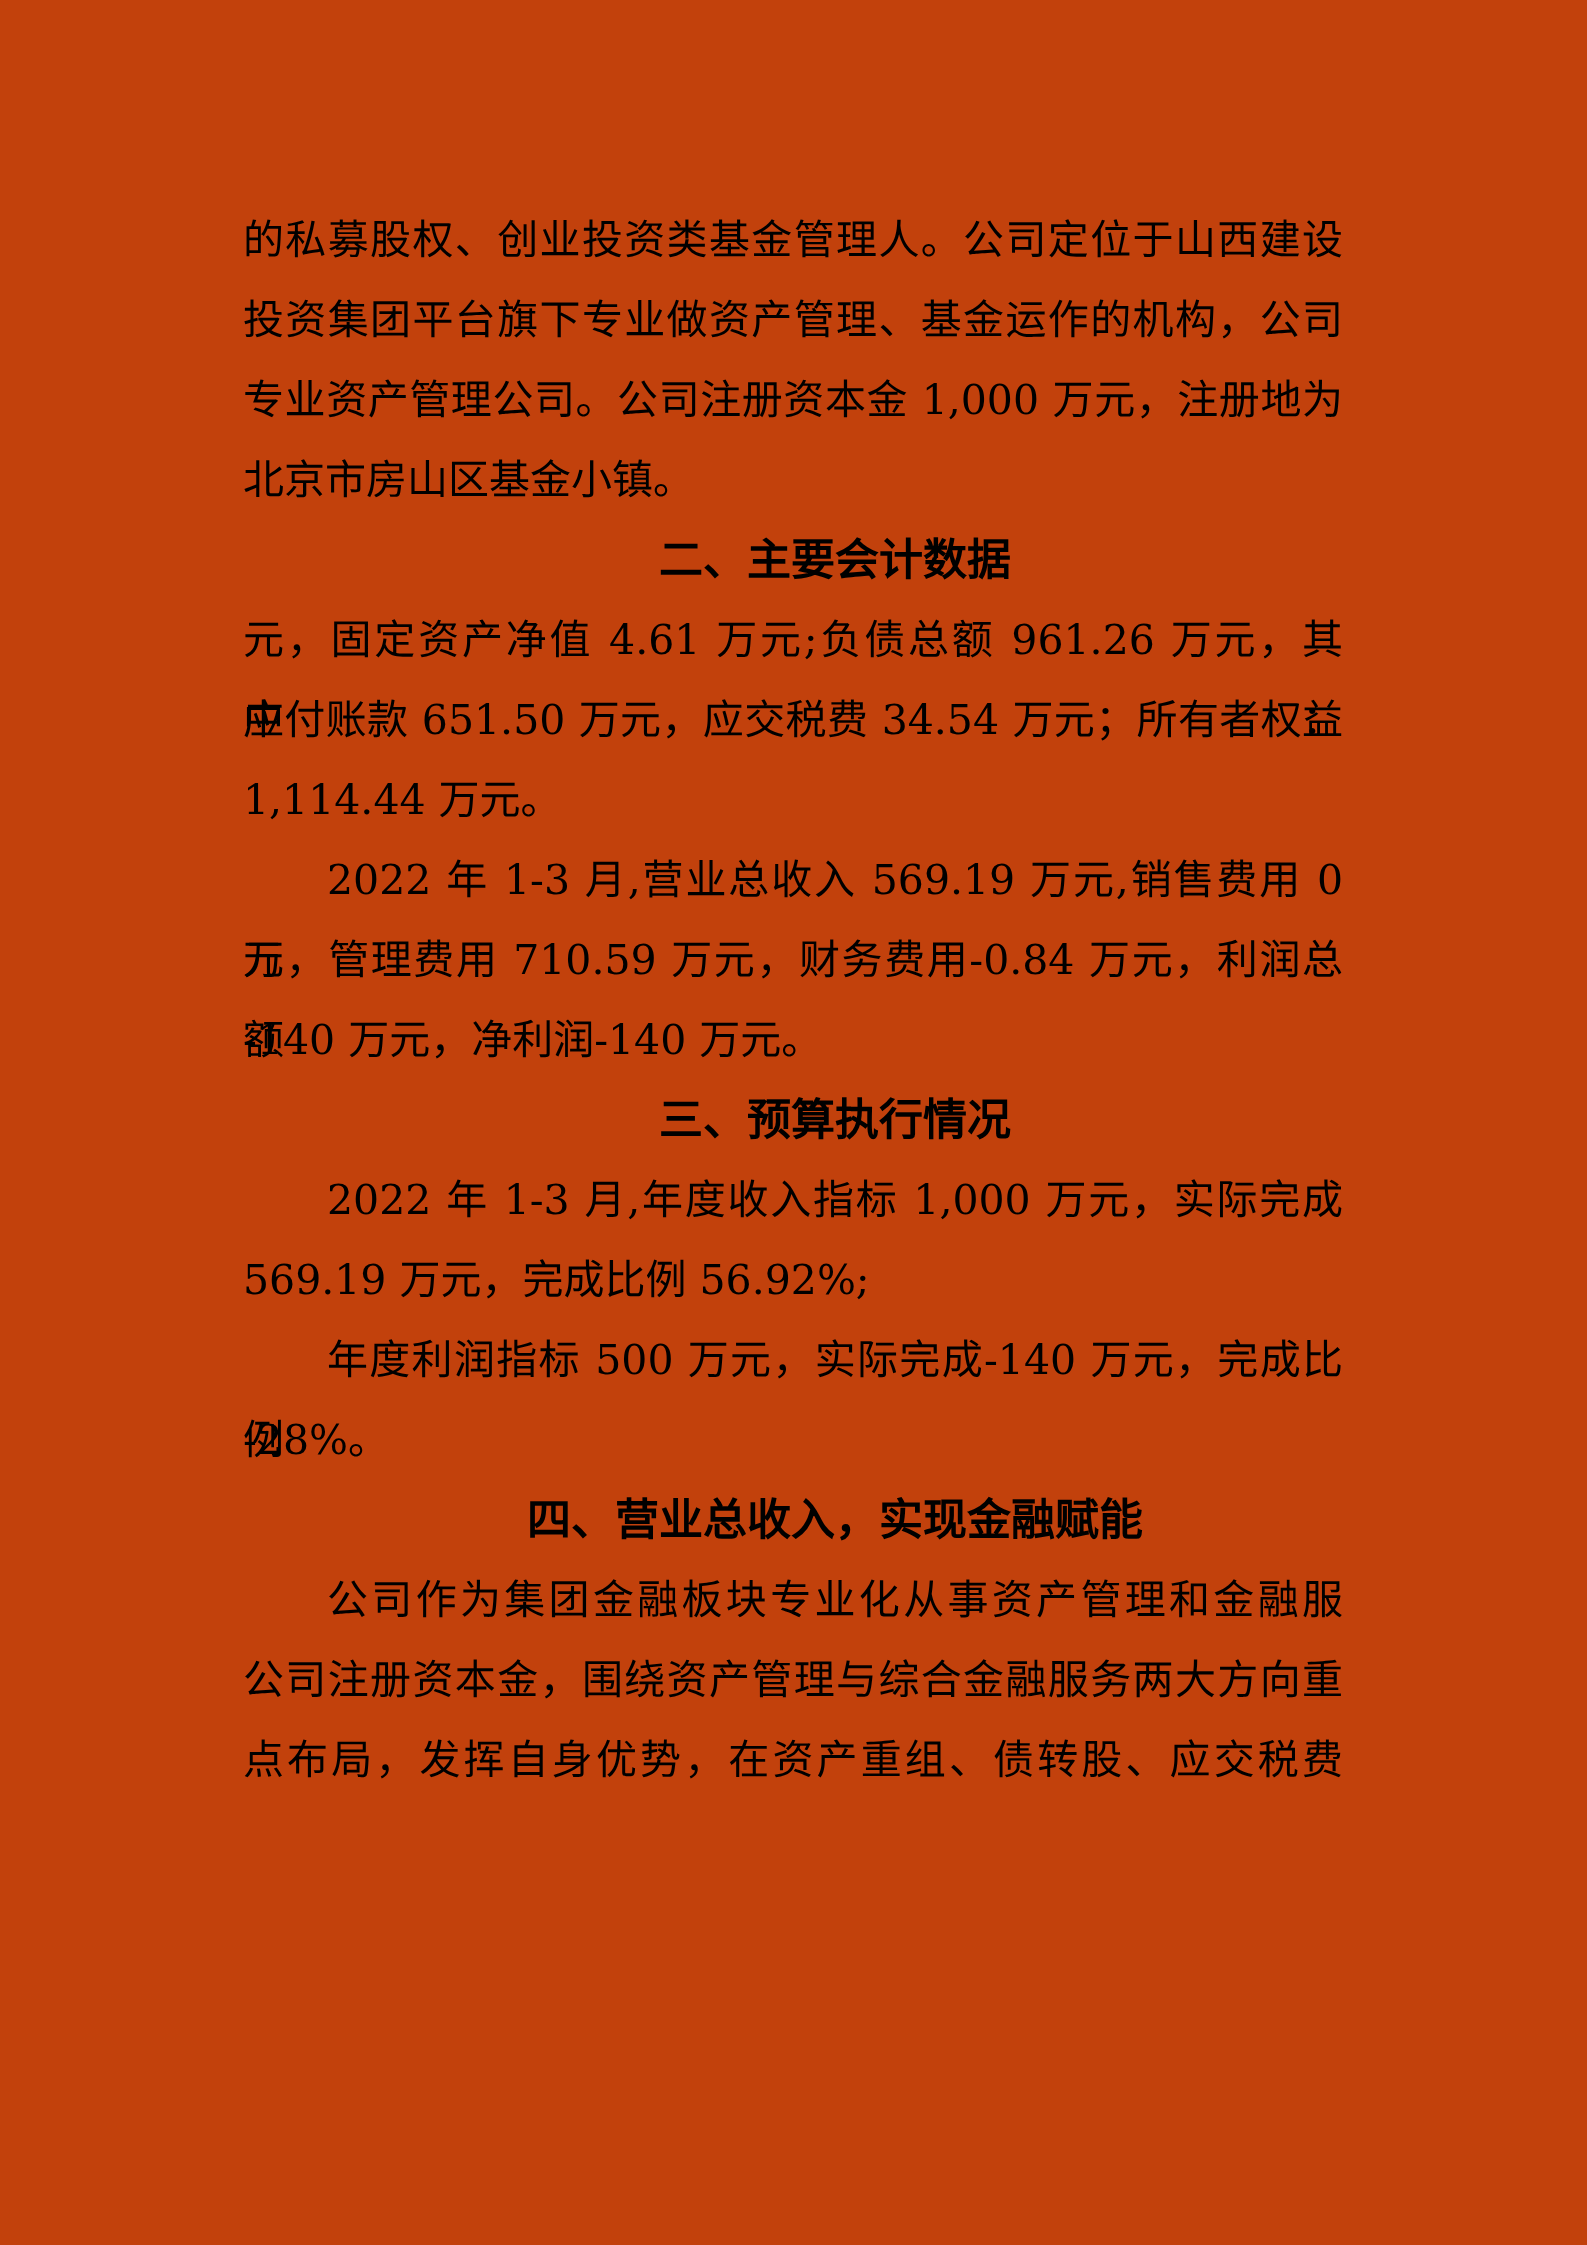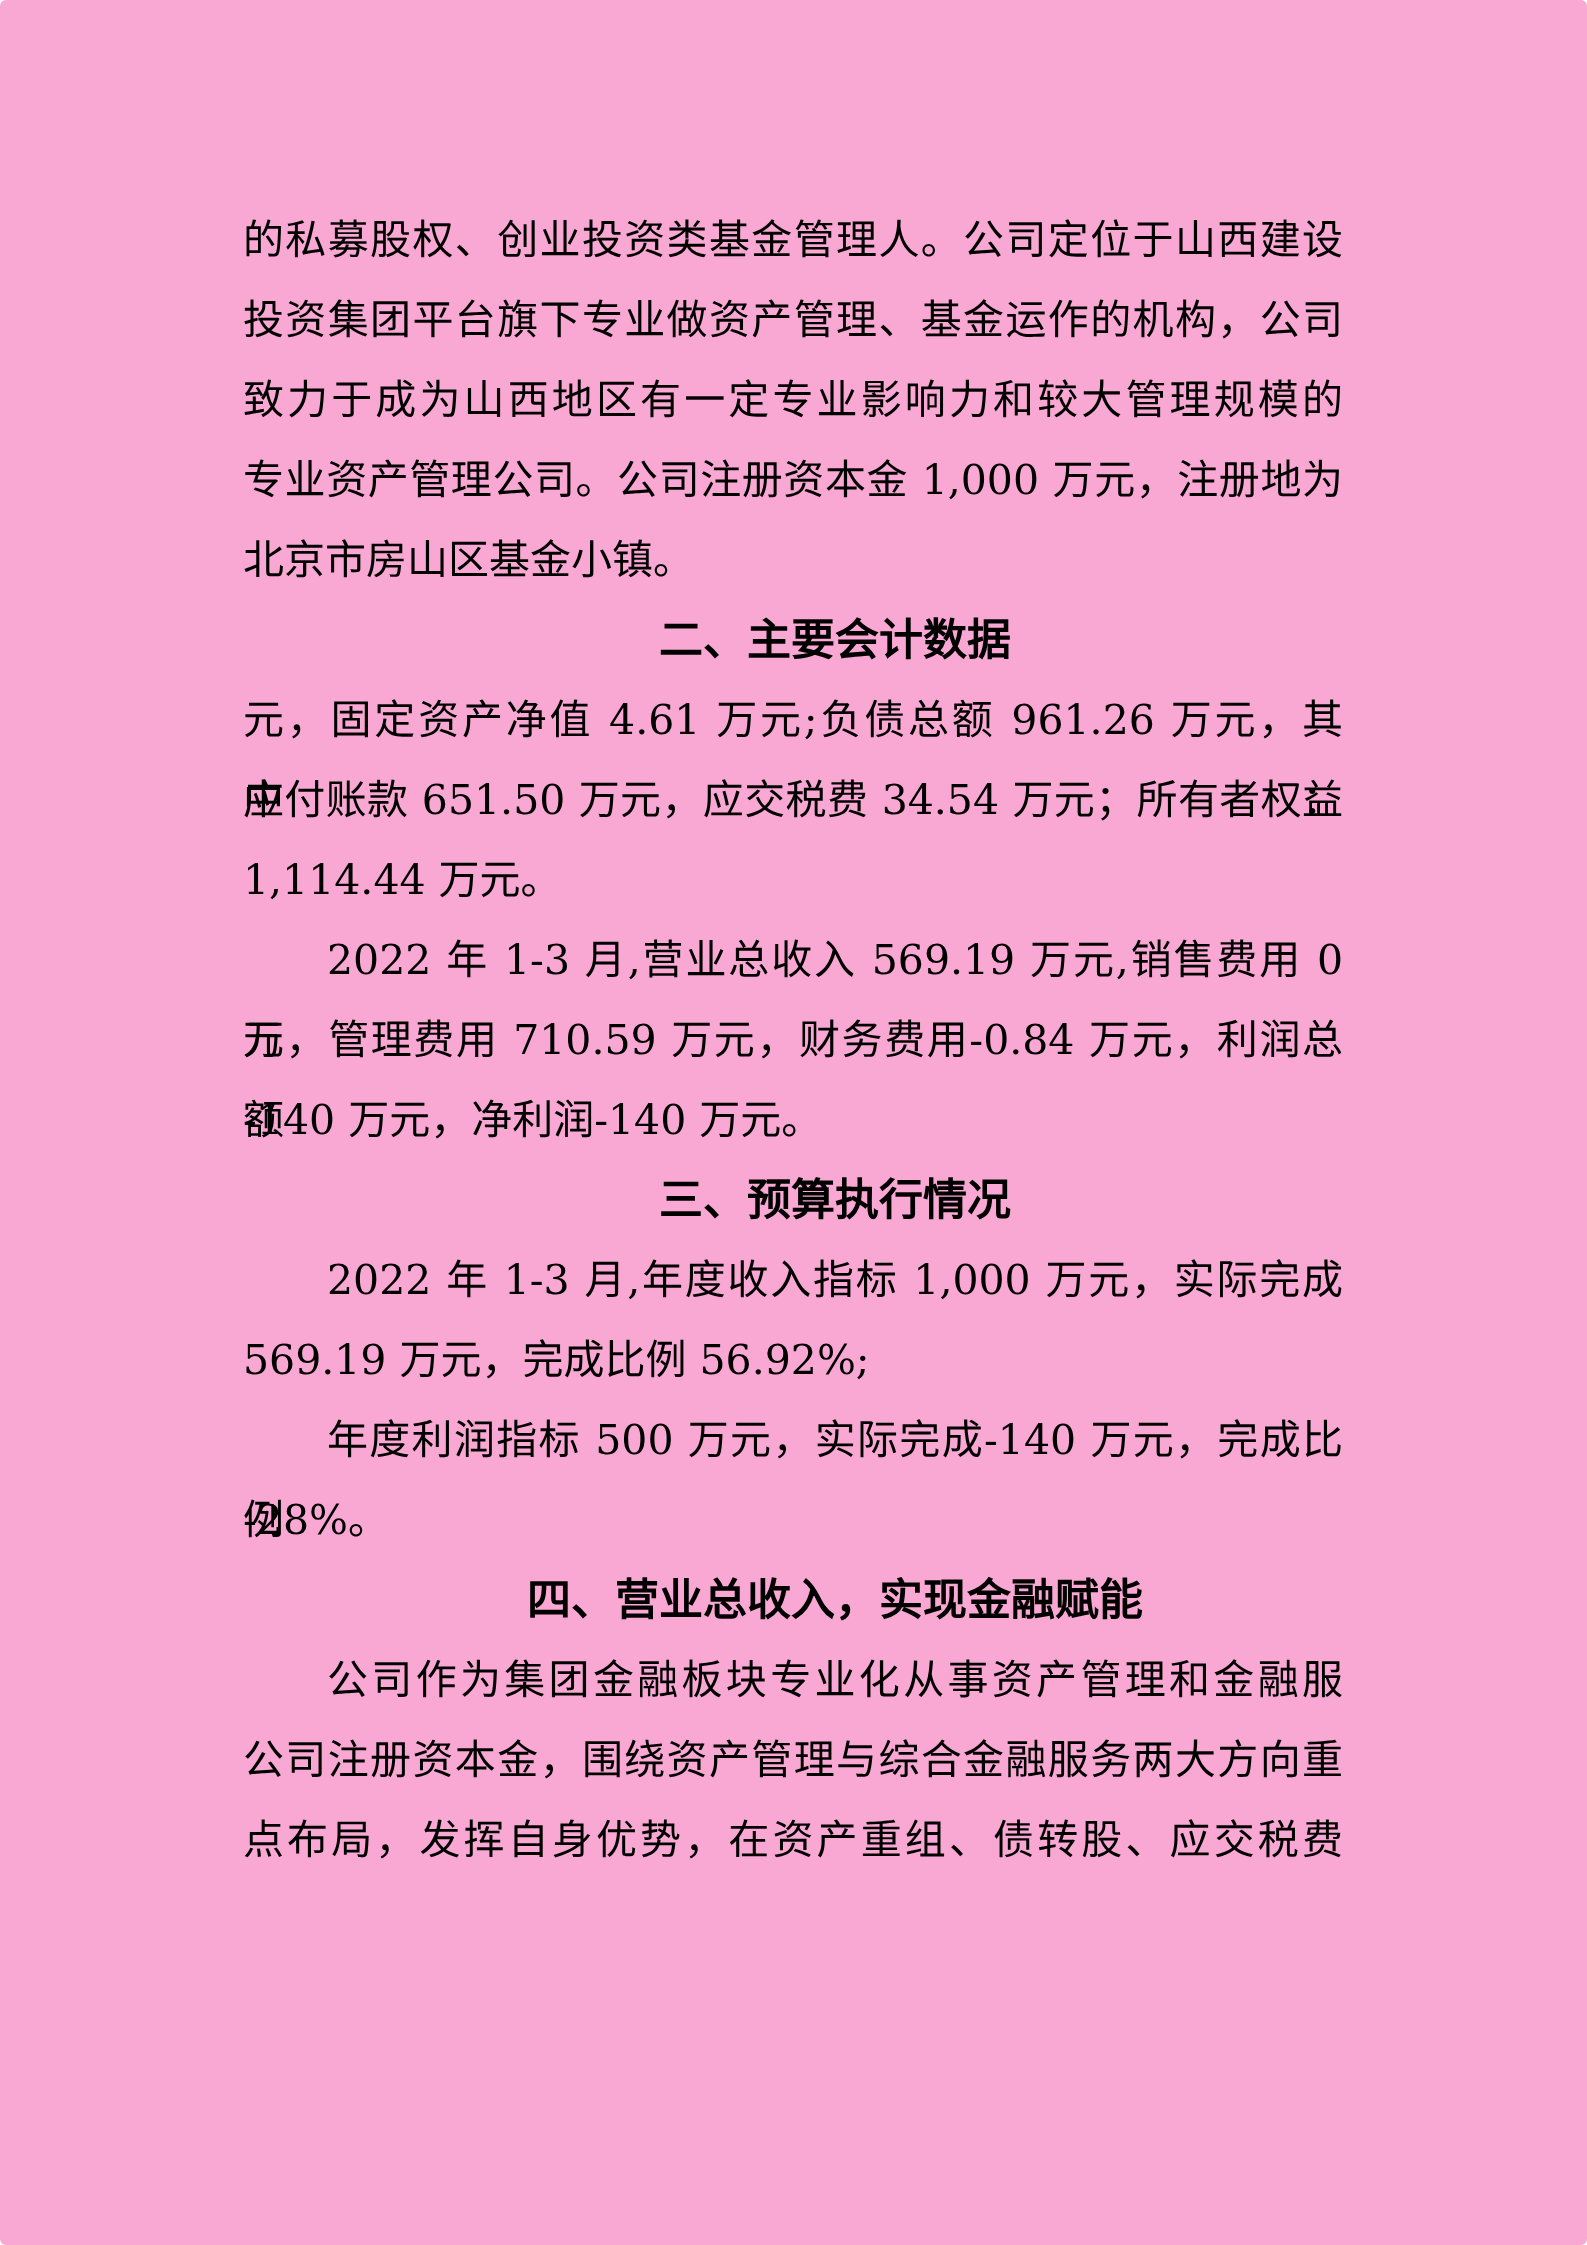--- a/index.html
+++ b/index.html
@@ -9,22 +9,21 @@
   body {
     width: 1587px;
     height: 2245px;
     background: #ffffff;
     position: relative;
     overflow: hidden;
   }
   .page {
     position: absolute;
     inset: 0;
-    background: #f9a8d4;
-    border-radius: 6px;
+    background: #c2410c;
   }
   .text-column {
     position: absolute;
     left: 243px;
     top: 200px;
     width: 1100px;
     color: #000000;
   }
   .line {
     font-family: "DejaVu Serif", "Liberation Serif", serif;
@@ -58,21 +57,20 @@
 </style>
 </head>
 <body>
 
 <div class="page">
   <div class="text-column">
 
     <div>
       <div class="line">的私募股权、创业投资类基金管理人。公司定位于山西建设</div>
       <div class="line">投资集团平台旗下专业做资产管理、基金运作的机构，公司</div>
-      <div class="line">致力于成为山西地区有一定专业影响力和较大管理规模的</div>
       <div class="line">专业资产管理公司。公司注册资本金 1,000 万元，注册地为</div>
       <div class="line line--end">北京市房山区基金小镇。</div>
     </div>
 
     <div class="heading">二、主要会计数据</div>
 
     <div>
       <div class="line">元，固定资产净值 4.61 万元;负债总额 961.26 万元，其中：</div>
       <div class="line">应付账款 651.50 万元，应交税费 34.54 万元；所有者权益</div>
       <div class="line line--end">1,114.44 万元。</div>

